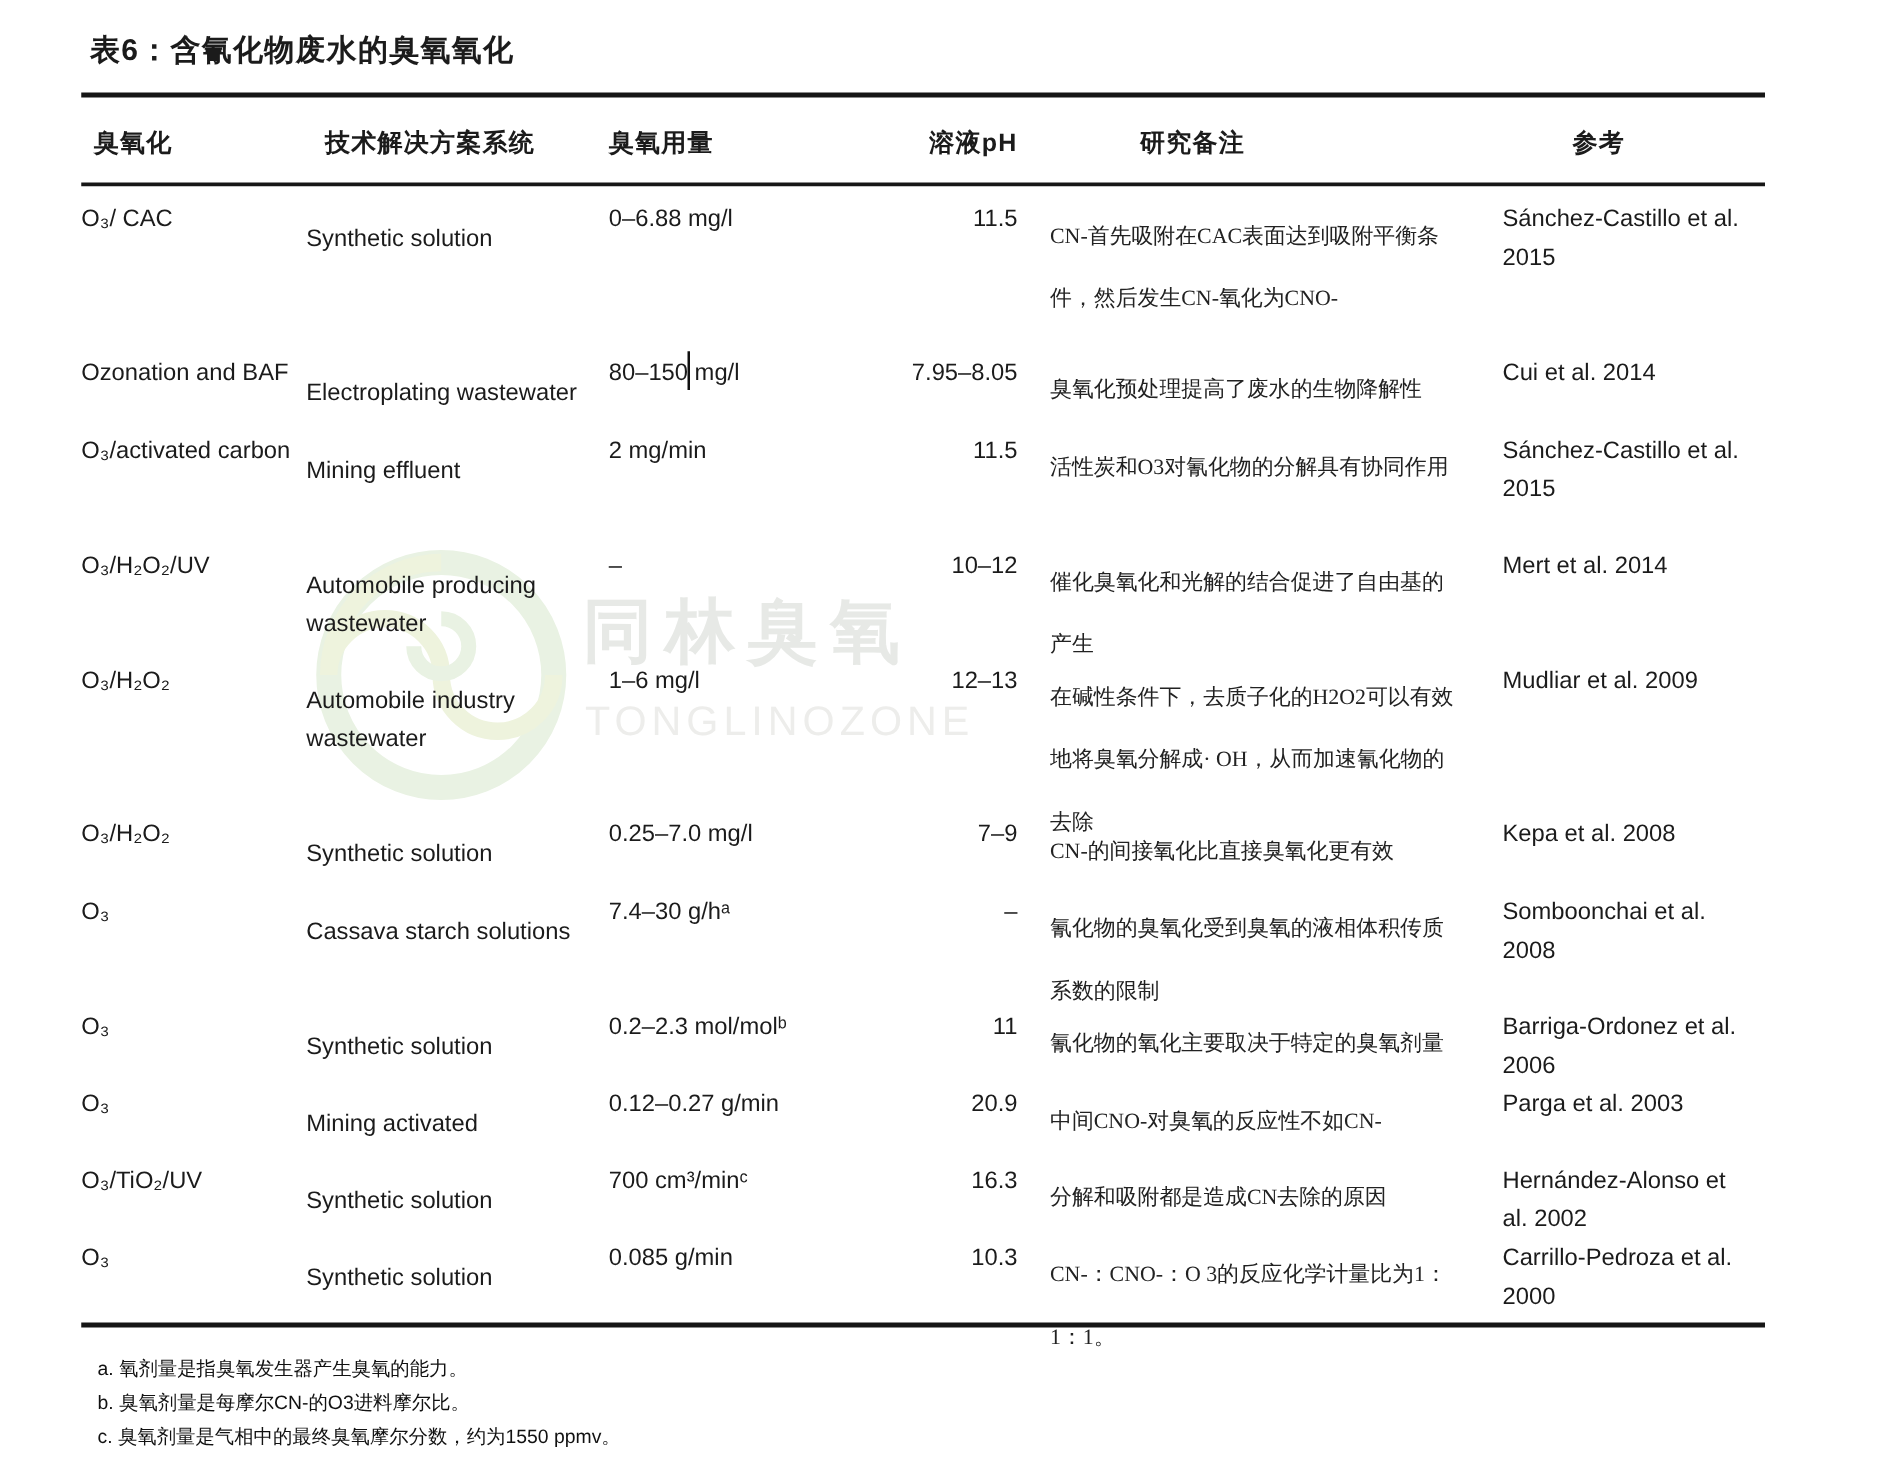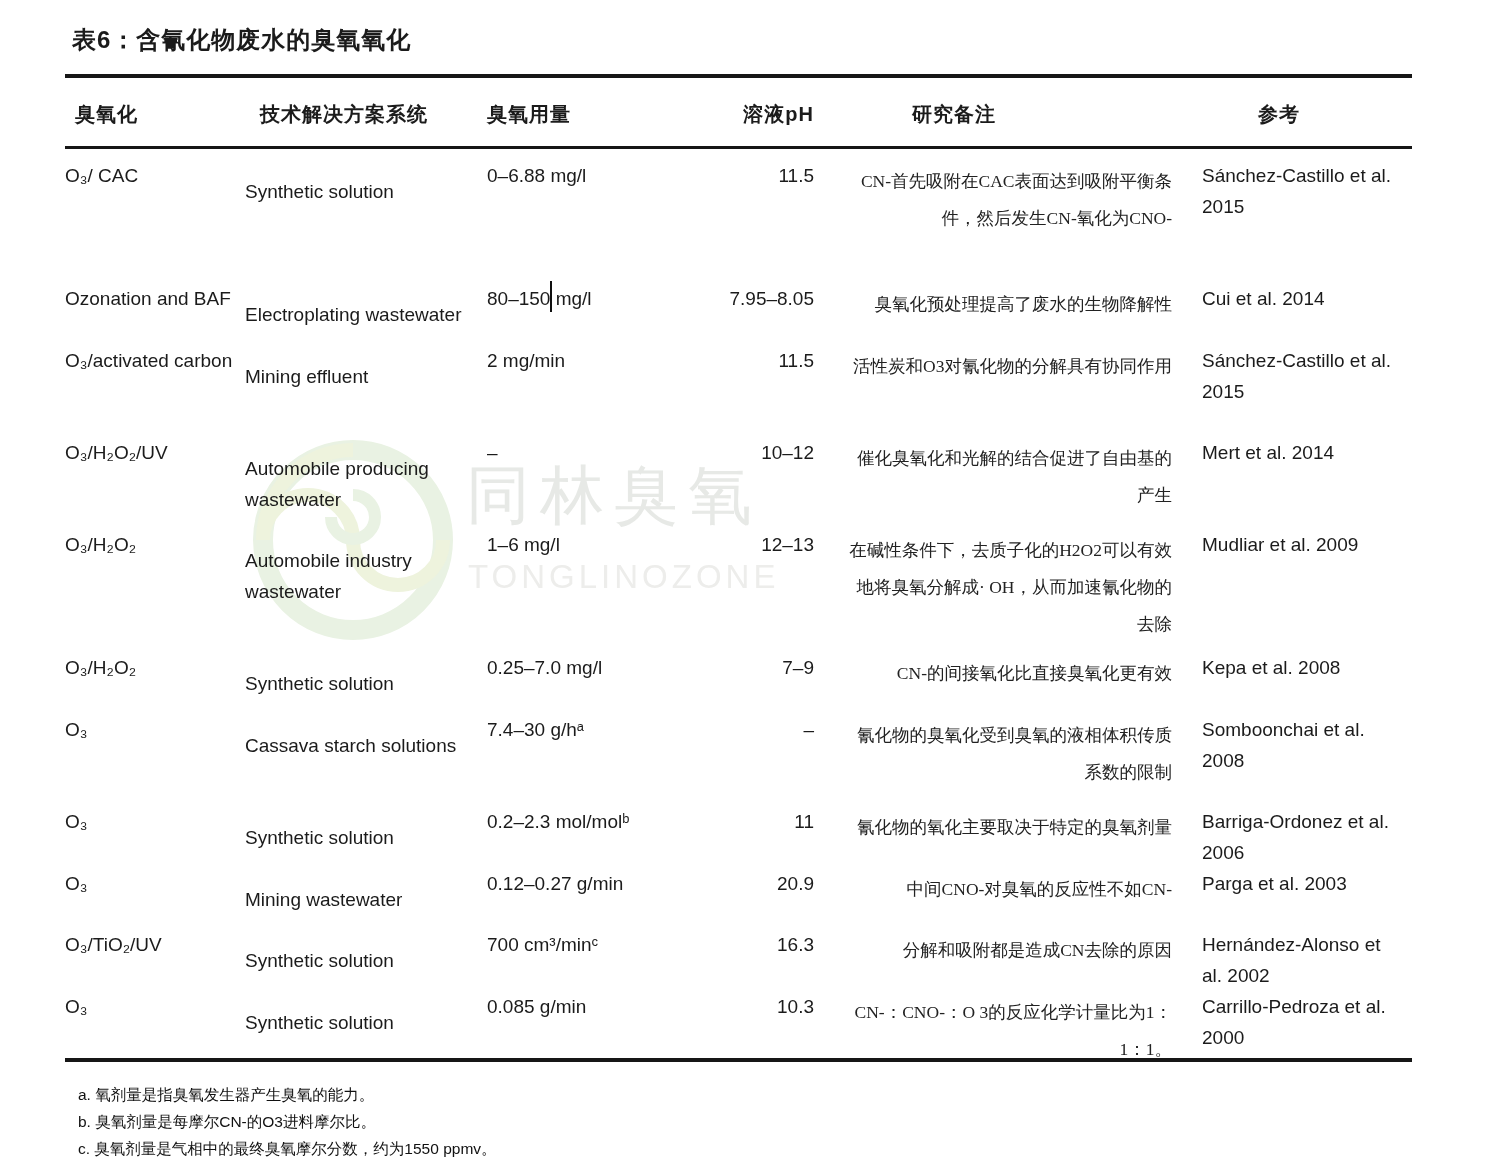--- a/index.html
+++ b/index.html
@@ -5,21 +5,21 @@
   html,body{margin:0;padding:0;}
   body{
     width:1512px;height:1168px;position:relative;overflow:hidden;
     background:#ffffff;color:#1b1b1b;
     font-family:"Liberation Sans","DejaVu Sans",sans-serif;
   }
   .page{position:absolute;inset:0;}
 
   
   .watermark{position:absolute;z-index:0;pointer-events:none;}
-  .wm-cn{left:466px;top:452px;font-size:64px;font-weight:400;color:#e7e9e6;letter-spacing:10px;}
+  .wm-cn{left:466px;top:468px;font-size:56px;font-weight:700;color:#e7e9e6;letter-spacing:10px;}
   .wm-en{left:468px;top:558px;font-size:33px;font-weight:400;color:#ededeb;letter-spacing:4px;}
   .wm-logo{left:248px;top:428px;}
 
   
   .layer{position:absolute;inset:0;z-index:1;}
 
   .title{position:absolute;left:72px;top:24px;font-size:24px;font-weight:700;letter-spacing:1px;}
 
   .rule{position:absolute;left:65px;width:1347px;background:#161616;}
   .rule-top{top:74px;height:4px;}
@@ -31,22 +31,22 @@
   .h4{left:688px;width:126px;text-align:right;font-weight:600;}
   .h5{left:912px;} .h6{left:1258px;}
 
   .tbody{position:absolute;inset:0;}
   .row{position:absolute;left:0;top:0;width:1512px;height:0;}
   .cell{position:absolute;top:0;}
   .c1{left:65px;width:176px;font-size:19px;line-height:31px;}
   .c2{left:245px;width:232px;font-size:19px;line-height:31px;margin-top:16px;}
   .c3{left:487px;width:205px;font-size:19px;line-height:31px;}
   .c4{left:688px;width:126px;font-size:19px;line-height:31px;text-align:right;}
-  .c5{left:840px;width:332px;top:3px;font-size:17.5px;line-height:37px;
-      font-family:"Liberation Serif","DejaVu Serif",serif;color:#222;text-align:right;}
+  .c5{left:840px;width:332px;top:3px;font-size:17.5px;line-height:50px;
+      font-family:"Liberation Serif","DejaVu Serif",serif;color:#222;}
   .c6{left:1202px;width:196px;font-size:19px;line-height:31px;}
 
   
   .r0{top:160px;} .r1{top:283px;} .r2{top:345px;} .r3{top:437px;}
   .r4{top:529px;} .r5{top:652px;} .r6{top:714px;} .r7{top:806px;}
   .r8{top:868px;} .r9{top:929px;} .r10{top:991px;}
 
   .caret{position:absolute;left:550px;top:281px;width:2px;height:31px;background:#101010;z-index:2;}
 
   .fn{position:absolute;left:78px;font-size:15.5px;
@@ -143,21 +143,21 @@
         <div class="row r7">
     <div class="cell c1">O₃</div>
     <div class="cell c2">Synthetic solution</div>
     <div class="cell c3">0.2–2.3 mol/molᵇ</div>
     <div class="cell c4">11</div>
     <div class="cell c5">氰化物的氧化主要取决于特定的臭氧剂量</div>
     <div class="cell c6">Barriga-Ordonez et al. 2006</div>
   </div>
         <div class="row r8">
     <div class="cell c1">O₃</div>
-    <div class="cell c2">Mining wastewater</div>
+    <div class="cell c2">Mining activated</div>
     <div class="cell c3">0.12–0.27 g/min</div>
     <div class="cell c4">20.9</div>
     <div class="cell c5">中间CNO-对臭氧的反应性不如CN-</div>
     <div class="cell c6">Parga et al. 2003</div>
   </div>
         <div class="row r9">
     <div class="cell c1">O₃/TiO₂/UV</div>
     <div class="cell c2">Synthetic solution</div>
     <div class="cell c3">700 cm³/minᶜ</div>
     <div class="cell c4">16.3</div>

